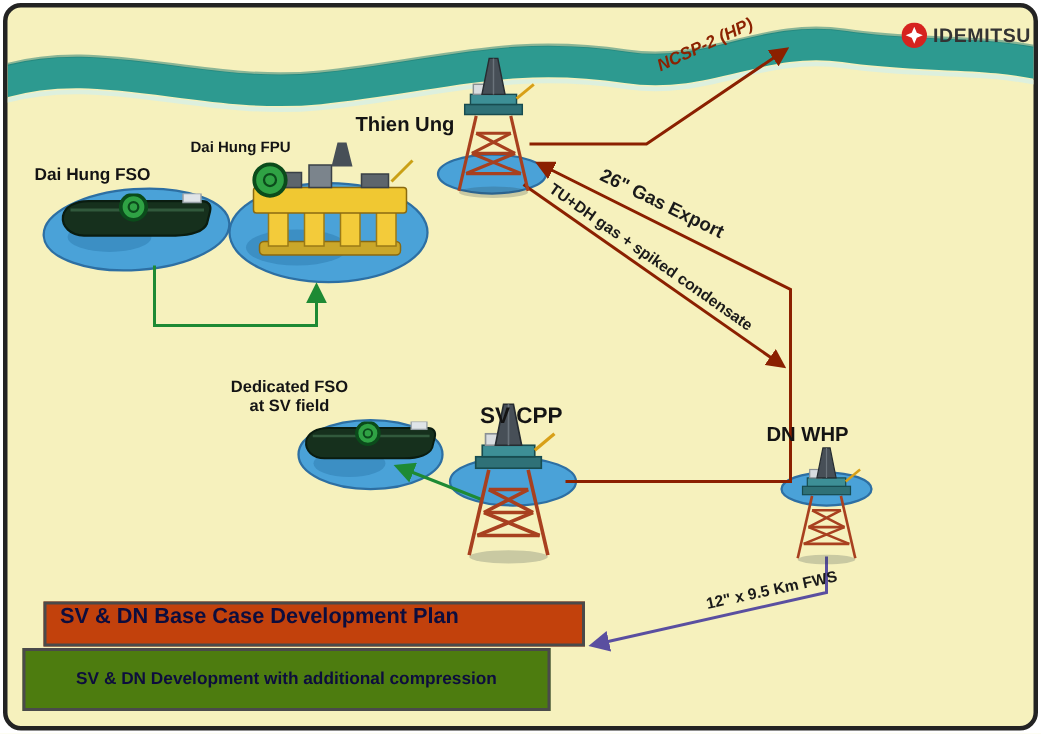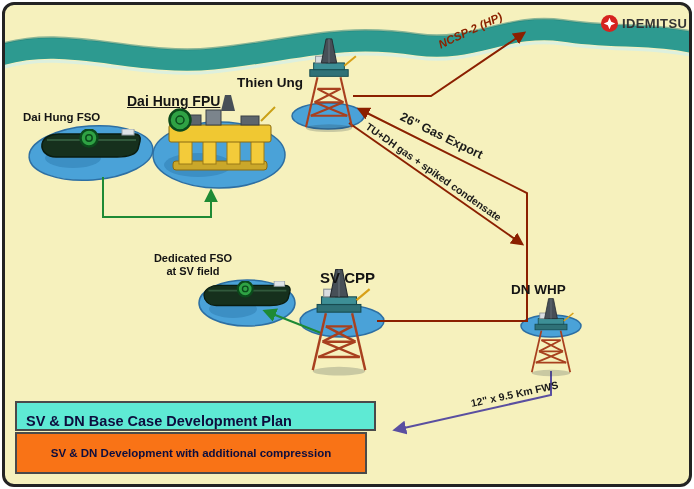--- a/index.html
+++ b/index.html
@@ -2,34 +2,34 @@
 <html><head>
 <meta charset="utf-8">
 <style>
   html,body{margin:0;padding:0;background:#ffffff;font-family:"Liberation Sans",sans-serif;}
   .stage{position:relative;width:694px;height:489px;background:#ffffff;overflow:hidden;}
   .frame{position:absolute;left:2px;top:2px;right:2px;bottom:2px;border:3px solid #232323;
          border-radius:12px;background:#f6f1bd;overflow:hidden;}
   svg.scene{position:absolute;left:0;top:0;}
   .lbl{position:absolute;white-space:nowrap;color:#141414;font-weight:bold;}
   .lbl-thien-ung{left:232px;top:58px;font-size:13.5px;margin-top:12px;}
-  .lbl-fpu{left:122px;top:88px;font-size:14px;text-decoration:underline;}
+  .lbl-fpu{left:122px;top:88px;font-size:10px;}
   .lbl-fso{left:18px;top:106px;font-size:11.5px;}
   .lbl-dfso{left:130px;top:247px;width:116px;text-align:center;font-size:11px;line-height:13px;white-space:normal;}
   .lbl-svcpp{left:315px;top:252px;font-size:15px;margin-top:12px;}
   .lbl-dnwhp{left:506px;top:277px;font-size:13.5px;}
   .lbl-rot{position:absolute;white-space:nowrap;font-weight:bold;transform-origin:0 50%;}
   .lbl-ncsp2{left:434px;top:34px;font-size:11.5px;font-style:italic;color:#8b2200;transform:rotate(-25deg);}
   .lbl-gasexp{left:396px;top:104px;font-size:12.5px;color:#1a1a1a;transform:rotate(26deg);}
   .lbl-tudh{left:362px;top:114px;font-size:10.5px;color:#1a1a1a;transform:rotate(35deg);}
   .lbl-fws{left:466px;top:392px;font-size:10.5px;color:#1a1a1a;transform:rotate(-12deg);}
-  .titlebox{position:absolute;left:10px;top:396px;width:348px;height:26px;background:#5eead4;
-            border:2px solid #4a4a4a;display:flex;align-items:flex-end;padding-left:9px;}
+  .titlebox{position:absolute;left:24px;top:396px;width:348px;height:26px;background:#c2410c;
+            border:2px solid #4a4a4a;display:flex;align-items:flex-start;padding-left:9px;}
   .titlebox span{font-size:14.5px;font-weight:bold;color:#0d0d3d;}
-  .subtitlebox{position:absolute;left:10px;top:427px;width:348px;height:38px;background:#f97316;
+  .subtitlebox{position:absolute;left:10px;top:427px;width:348px;height:38px;background:#4d7c0f;
             border:2px solid #4a4a4a;display:flex;flex-direction:column;align-items:center;justify-content:center;}
   .subtitlebox span{font-size:11.5px;font-weight:bold;color:#0d0d3d;line-height:15px;}
   .logo{position:absolute;left:596px;top:10px;display:flex;align-items:center;gap:4px;}
   .logo-text{font-size:13px;font-weight:bold;color:#333;letter-spacing:0.4px;}
 </style>
 </head>
 <body>
 
 <div class="stage">
   <div class="frame">

